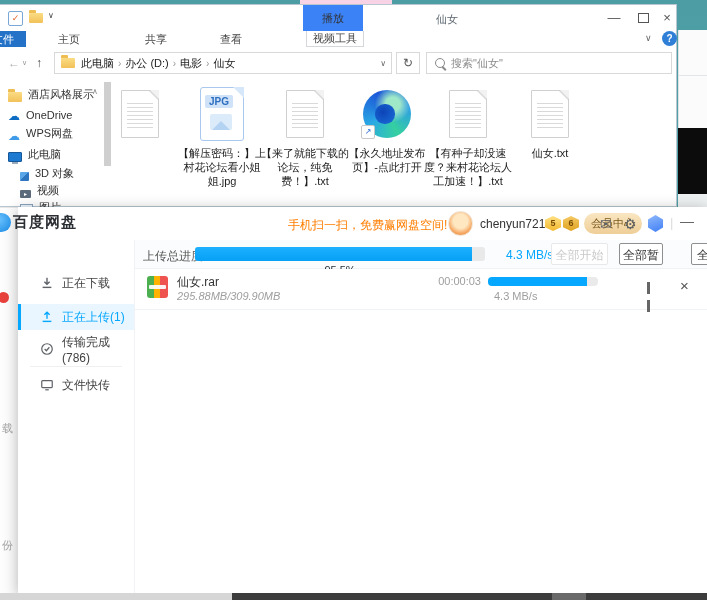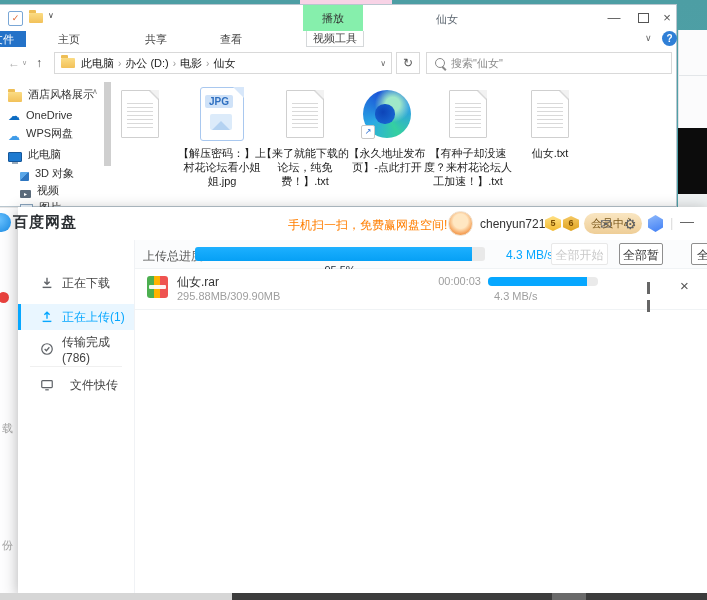--- a/index.html
+++ b/index.html
@@ -17,21 +17,21 @@
 
   
   #explorer{left:0;top:4px;width:677px;height:203px;background:#fff;border:1px solid #b9c6cf;border-left:none;box-sizing:border-box;}
   .titlebar{position:absolute;left:0;top:0;width:100%;height:26px;background:#fff;}
   .qa-icon1{left:8px;top:6px;width:13px;height:13px;border:1px solid #7aa7d6;border-radius:2px;background:#fff;
             color:#e0622b;font-size:9px;line-height:12px;text-align:center;}
   .qa-folder{left:29px;top:8px;}
   .folder-ico{width:14px;height:10px;background:linear-gradient(180deg,#fbdc84,#f2c159);border-radius:1px;position:relative;}
   .folder-ico:before{content:"";position:absolute;left:0;top:-3px;width:7px;height:3px;background:#eebe55;border-radius:1px 1px 0 0;}
   .qa-drop{left:48px;top:6px;font-size:8px;color:#444;}
-  .play-tab{left:303px;top:0;width:60px;height:26px;background:#86efac;color:#333;font-size:11px;text-align:center;line-height:27px;}
+  .play-tab{left:303px;top:0;width:60px;height:26px;background:#3b82f6;color:#333;font-size:11px;text-align:center;line-height:27px;}
   .win-title{left:436px;top:7px;font-size:11px;color:#5c6670;}
   .cap-btn{top:6px;width:14px;height:14px;color:#555;font-size:13px;line-height:14px;text-align:center;}
   .cap-min{left:607px;}
   .cap-max{left:636px;}
   .cap-max i{display:block;width:9px;height:8px;border:1px solid #555;margin:2px auto;}
   .cap-close{left:660px;}
 
   .tabrow{position:absolute;left:0;top:26px;width:100%;height:16px;background:#fff;border-bottom:1px solid #e3e6e9;}
   .file-tab{left:-20px;top:0;width:46px;height:16px;background:#2472c8;color:#fff;font-size:11px;text-align:center;line-height:16px;}
   .rtab{top:1px;font-size:11px;color:#444;}
@@ -135,21 +135,21 @@
   .nd-btn{top:3px;height:22px;border-radius:2px;background:#fff;font-size:12px;text-align:center;line-height:22px;box-sizing:border-box;}
   .btn-start{left:416px;width:57px;border:1px solid #e8e8e8;color:#c9c9c9;}
   .btn-pause{left:484px;width:44px;border:1px solid #8f8f8f;color:#333;}
   .btn-cancel{left:556px;width:60px;border:1px solid #8f8f8f;color:#333;}
 
   .up-row{position:absolute;left:0;top:29px;width:100%;height:40px;border-bottom:1px solid #f0f3f5;background:#fff;}
   .rar-ico{left:12px;top:7px;width:21px;height:22px;border-radius:3px;overflow:hidden;
       background:linear-gradient(90deg,#4caf50 0 34%,#ffb300 34% 63%,#ef5350 63%);position:relative;}
   .rar-ico:after{content:"";position:absolute;left:2px;right:2px;top:9px;height:4px;background:rgba(255,255,255,.92);border-radius:1px;}
   .up-name{left:42px;top:5px;font-size:12px;color:#333;}
-  .up-size{left:42px;top:21px;font-size:11px;color:#9e9e9e;}
+  .up-size{left:42px;top:21px;font-size:11px;color:#9e9e9e;font-style:italic;}
   .up-time{left:298px;top:6px;width:48px;text-align:right;font-size:11px;color:#9e9e9e;}
   .up-bar{left:353px;top:8px;width:110px;height:9px;background:#eaeaea;border-radius:4px;overflow:hidden;}
   .up-fill{height:100%;background:#06a7ff;}
   .up-speed{left:359px;top:21px;font-size:11px;color:#9e9e9e;}
   .pause-btn{left:512px;top:11px;width:10px;height:12px;}
   .pause-btn i{display:inline-block;width:3px;height:12px;background:#666;margin-right:3px;}
   .row-close{left:545px;top:8px;font-size:15px;color:#555;}
 
   
   .taskbar{left:0;top:593px;width:707px;height:7px;background:#3c3c3c;}
@@ -344,21 +344,21 @@
         <span>正在上传(1)</span>
       </div>
       <div class="nd-item" style="top:96px;">
         <svg width="14" height="14" viewBox="0 0 16 16">
           <circle cx="8" cy="8" r="6" stroke="#5f6368" stroke-width="1.4" fill="none"></circle>
           <path d="M5.3 8l2 2 3.4-4" stroke="#5f6368" stroke-width="1.4" fill="none"></path>
         </svg>
         <span>传输完成(786)</span>
       </div>
       <div class="nd-divider" style="top:126px;"></div>
-      <div class="nd-item" style="top:132px;gap:8px;">
+      <div class="nd-item" style="top:132px;">
         <svg width="14" height="14" viewBox="0 0 16 16">
           <rect x="2" y="3" width="12" height="8" rx="1" stroke="#5f6368" stroke-width="1.4" fill="none"></rect>
           <path d="M6 13.5h4" stroke="#5f6368" stroke-width="1.4"></path>
         </svg>
         <span>文件快传</span>
       </div>
 
     </div>
 
     <div class="nd-main">

